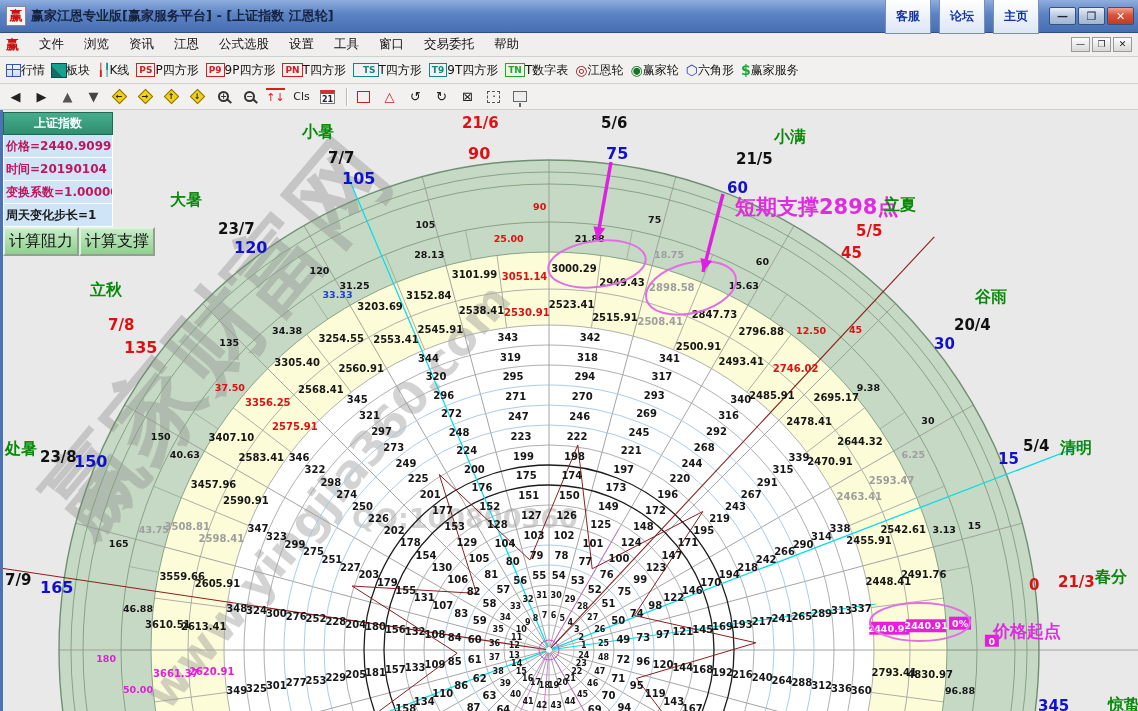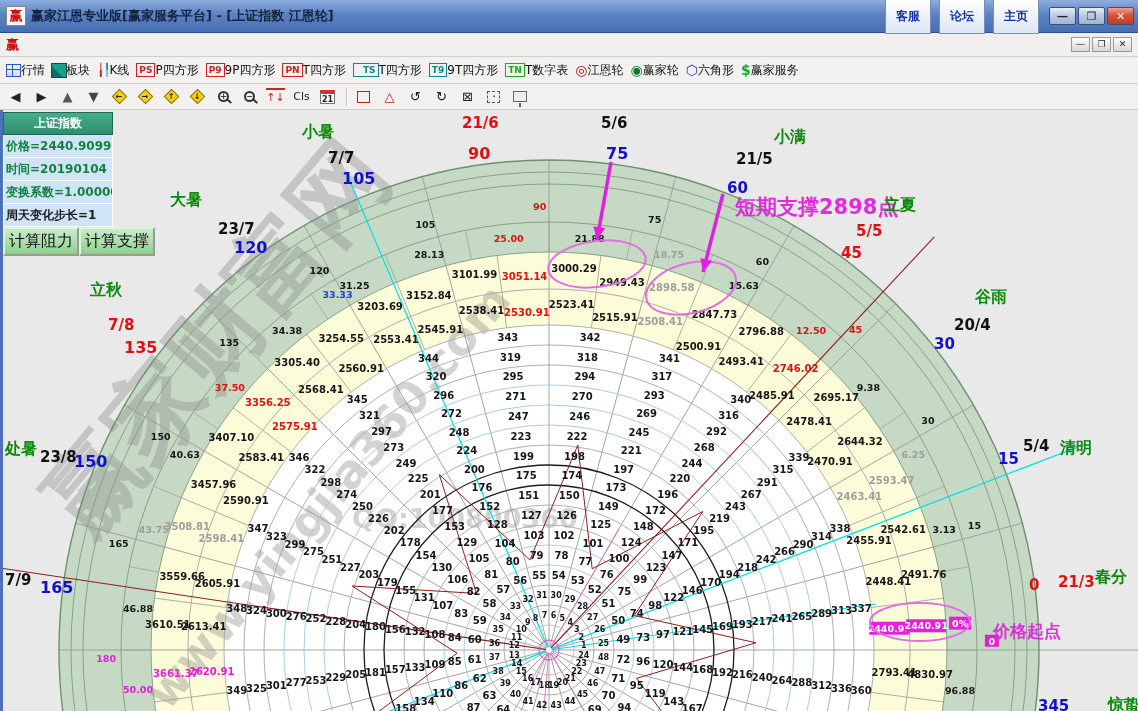--- a/index.html
+++ b/index.html
@@ -68,21 +68,21 @@
   .chart-area { position:absolute; left:0; top:110px; width:1138px; height:601px;
     background:#e9e9e9; overflow:hidden; }
   .left-border { position:absolute; left:0; top:0; width:3px; height:601px; background:#4a72b4; }
   #wheel { position:absolute; left:0; top:0; width:1138px; height:601px; }
 
   
   .info-panel { position:absolute; left:3px; top:2px; width:110px; font-size:12px; z-index:5;border-radius:26px; }
   .ip-title { background:linear-gradient(#46ad8c,#2e8f70); color:#fff; font-weight:bold;
     text-align:center; padding:2px 0; border:1px solid #1f6b52; }
   .ip-row { background:#cfe4f7; border:1px solid #ffffff; border-top:none; padding:3px 2px 2px 2px;
-    color:#15803d; font-weight:bold; white-space:nowrap; overflow:hidden; }
+    color:#be185d; font-weight:bold; white-space:nowrap; overflow:hidden; }
   .ip-row.dark { color:#1a1a1a; }
   .ip-btns { display:flex; }
   .ip-btn { flex:1; background:linear-gradient(#c8ecc8,#8fd08f); border:2px outset #dff3df;
     font-size:16px; color:#111; text-align:center; padding:2px 4px; white-space:nowrap; }
 </style>
 </head>
 <body>
 
 <div class="titlebar">
   <div class="app-icon">赢</div>
@@ -93,20 +93,32 @@
       <div class="tb-link-btn">论坛</div>
       <div class="tb-link-btn">主页</div>
     </div>
   <div class="win-btn">—</div>
   <div class="win-btn">❐</div>
   <div class="win-btn close">✕</div>
 </div>
 
 <div class="menubar">
   <span class="menu-logo">赢</span>
+  <div id="menuitems" style="display:flex;">
+      <div class="menu-item">文件</div>
+      <div class="menu-item">浏览</div>
+      <div class="menu-item">资讯</div>
+      <div class="menu-item">江恩</div>
+      <div class="menu-item">公式选股</div>
+      <div class="menu-item">设置</div>
+      <div class="menu-item">工具</div>
+      <div class="menu-item">窗口</div>
+      <div class="menu-item">交易委托</div>
+      <div class="menu-item">帮助</div>
+    </div>
   <div class="mdi-ctrls">
     <div class="mdi-btn">—</div>
     <div class="mdi-btn">❐</div>
     <div class="mdi-btn">✕</div>
   </div>
 </div>
 
 <div class="toolbar" id="toolbar1">
     <div class="tool-item">
       <div class="icon-grid"></div>

